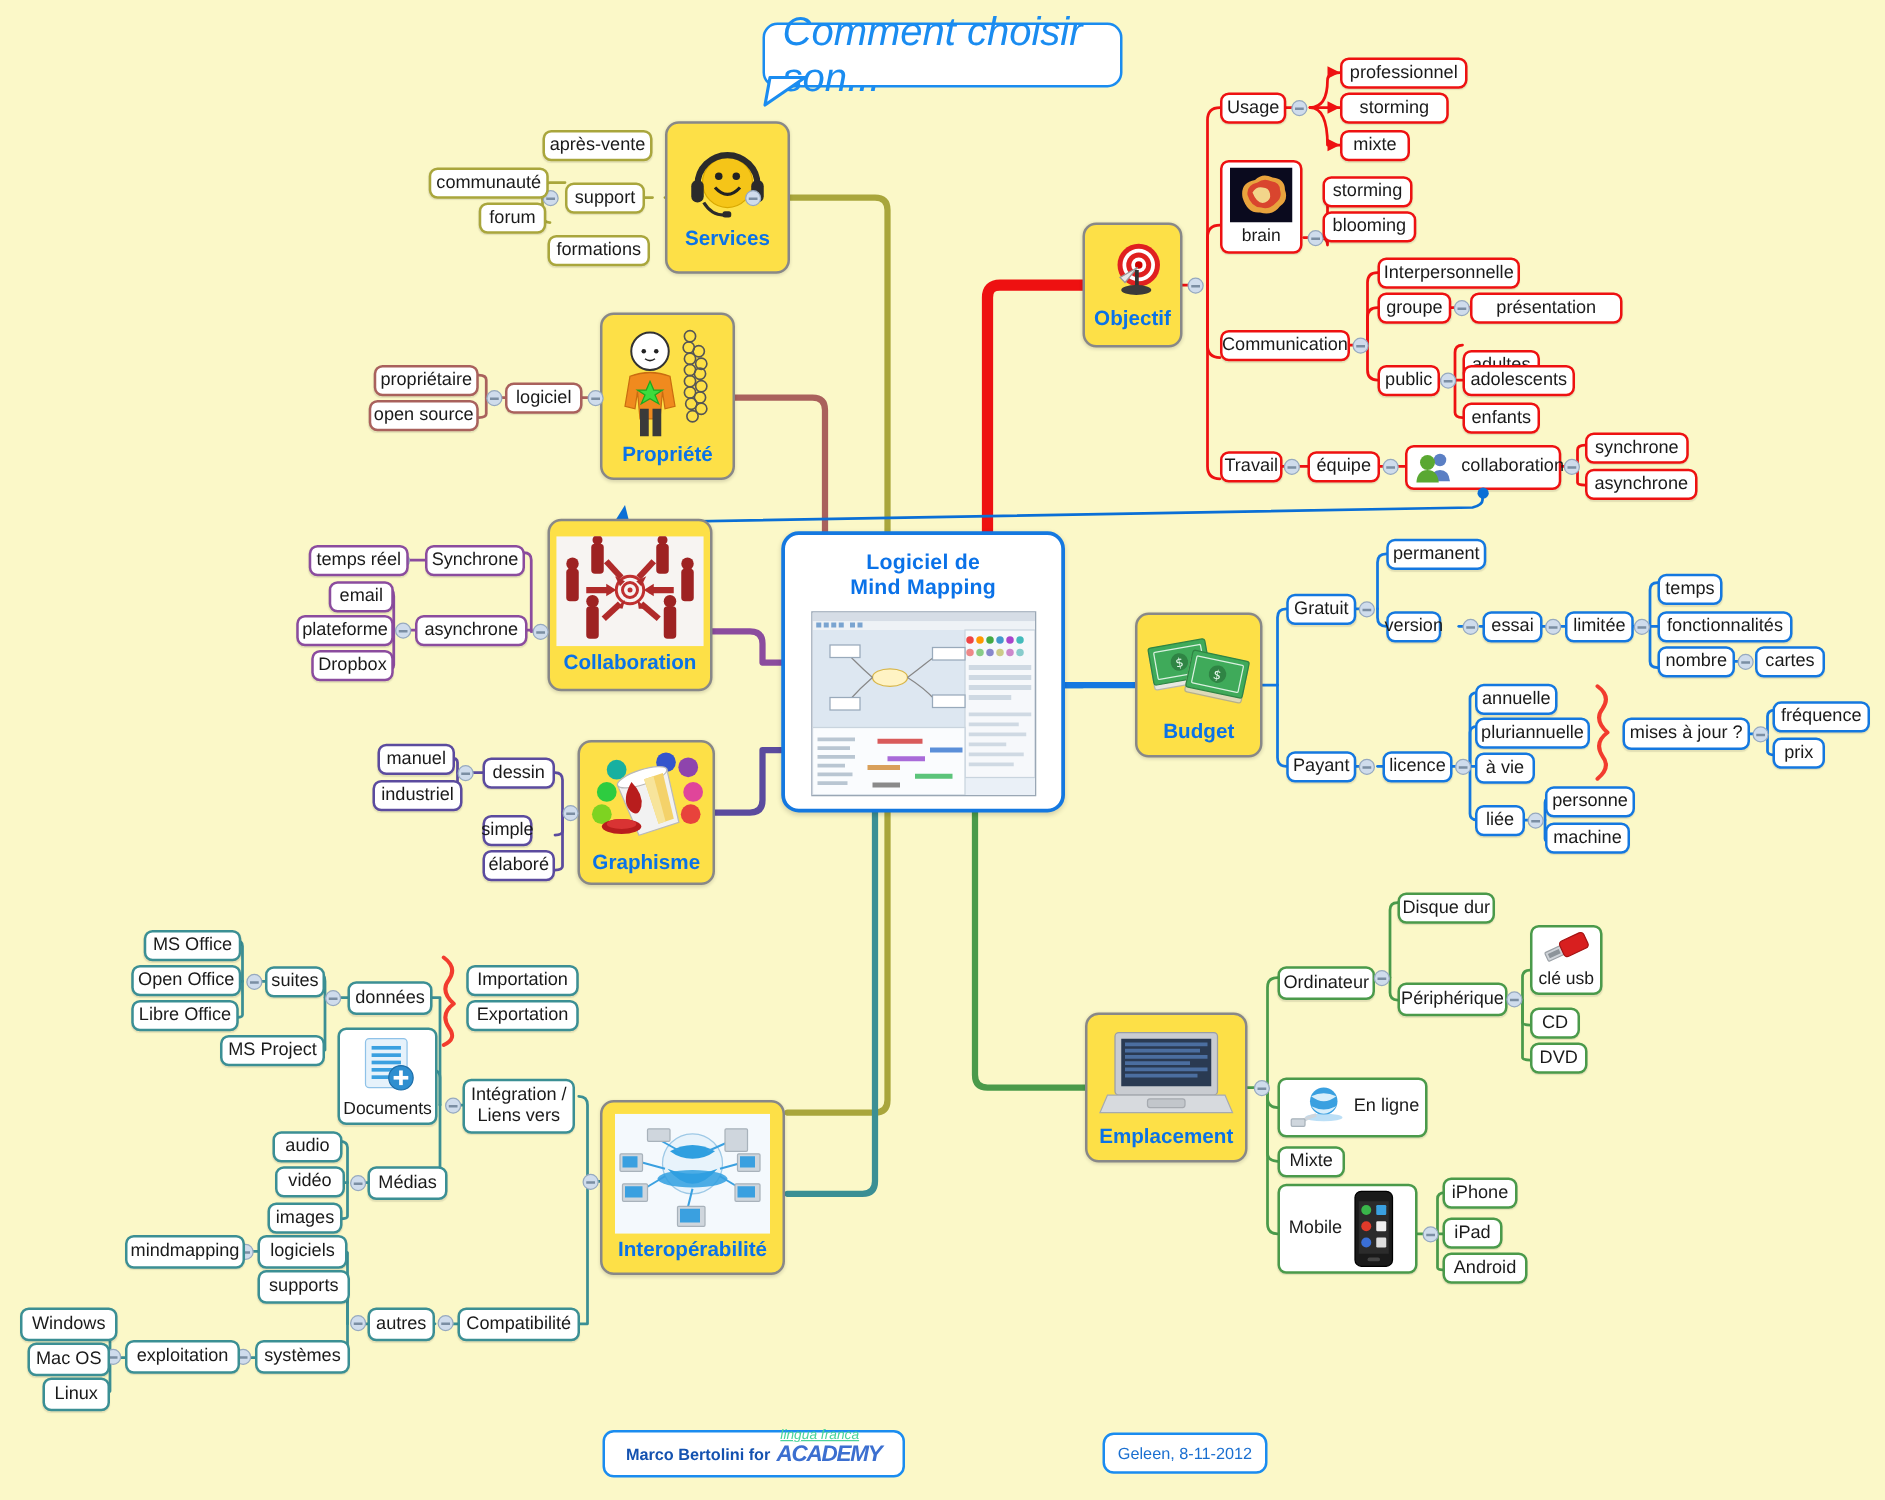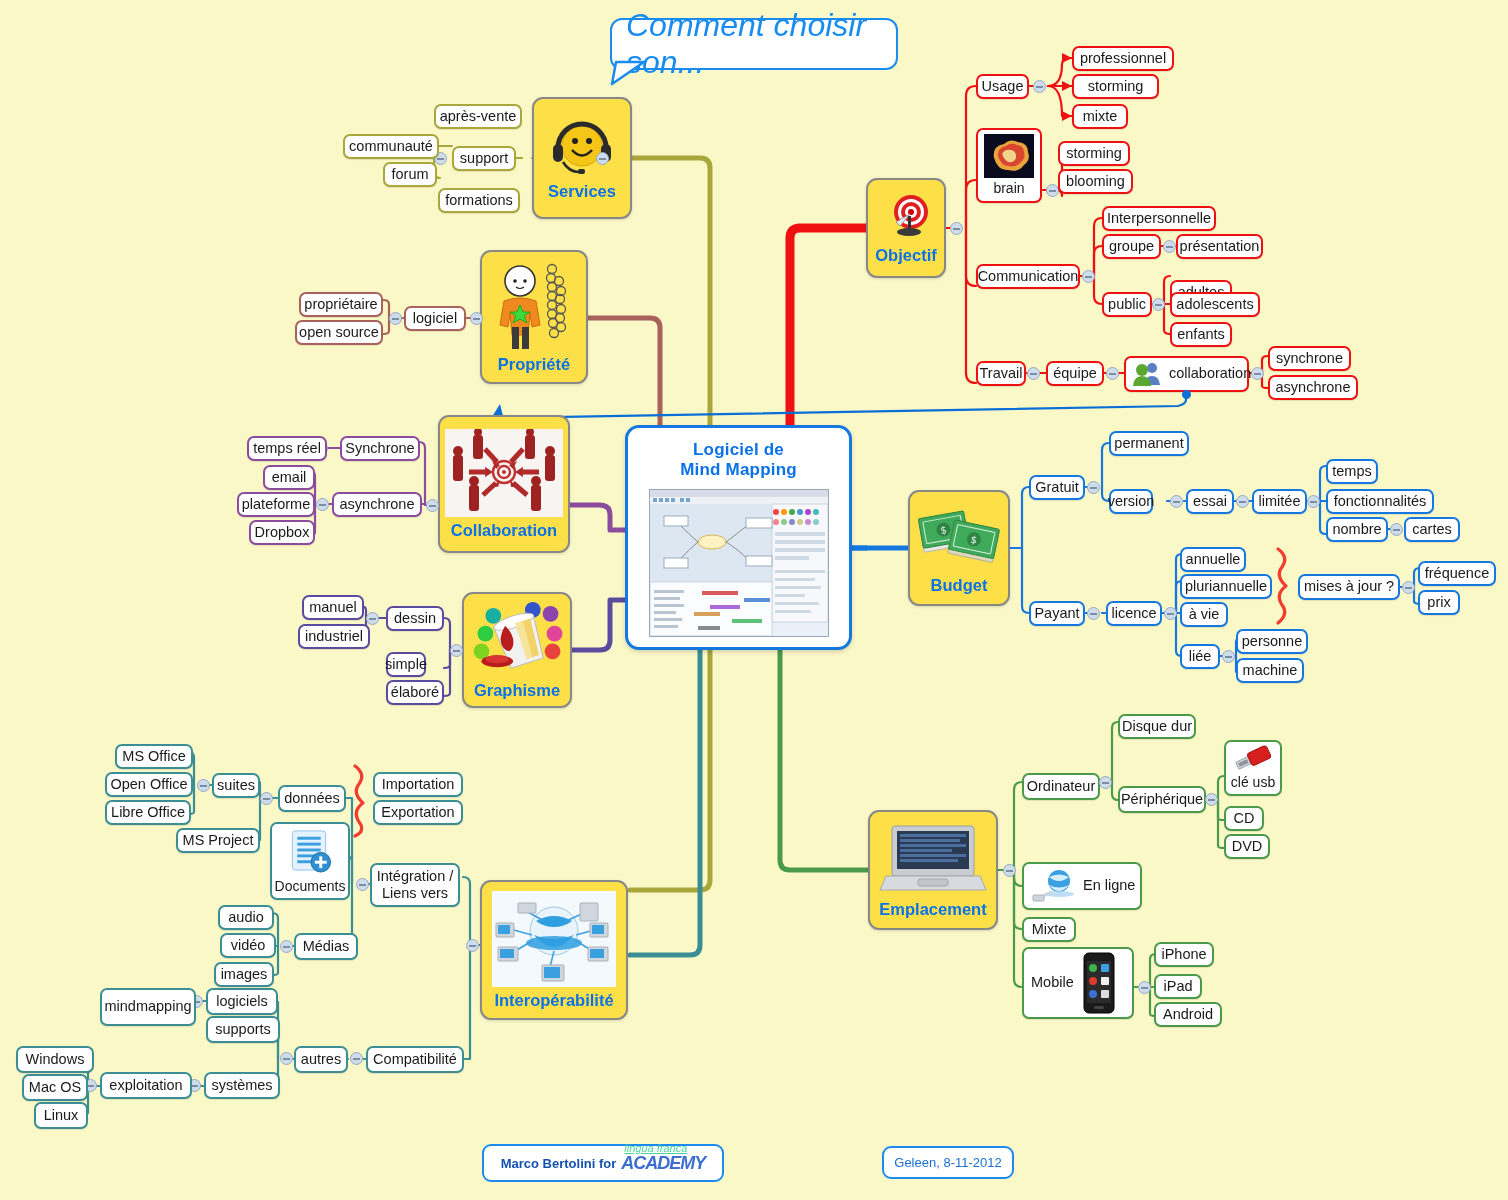--- a/index.html
+++ b/index.html
@@ -621,21 +621,21 @@
     <span>Communication</span>
     </div>
   <div class="handle" style="left:1082px;top:270px;"></div>
   <div class="node c-red" style="left:1102px;top:206px;width:114px;height:25px;">
     <span>Interpersonnelle</span>
     </div>
   <div class="node c-red" style="left:1102px;top:234px;width:59px;height:25px;">
     <span>groupe</span>
     </div>
   <div class="handle" style="left:1163px;top:240px;"></div>
-  <div class="node c-red" style="left:1176px;top:234px;width:87px;height:25px;">
+  <div class="node c-red" style="left:1176px;top:234px;width:122px;height:25px;">
     <span>présentation</span>
     </div>
   <div class="node c-red" style="left:1102px;top:292px;width:50px;height:25px;">
     <span>public</span>
     </div>
   <div class="handle" style="left:1152px;top:298px;"></div>
   <div class="node c-red" style="left:1170px;top:264px;width:62px;height:25px;margin-top:16px;">
     <span>adultes</span>
     </div>
   <div class="node c-red" style="left:1170px;top:292px;width:90px;height:25px;">
@@ -949,21 +949,21 @@
   <div class="handle" style="left:350px;top:1052px;"></div>
   <div class="node c-teal" style="left:366px;top:1046px;width:98px;height:27px;">
     <span>Compatibilité</span>
     </div>
   <div class="handle" style="left:280px;top:1052px;"></div>
 
   <div class="node c-teal" style="left:206px;top:988px;width:72px;height:27px;">
     <span>logiciels</span>
     </div>
   <div class="handle" style="left:190px;top:995px;"></div>
-  <div class="node c-teal" style="left:100px;top:988px;width:96px;height:38px;">
+  <div class="node c-teal" style="left:100px;top:988px;width:96px;height:27px;">
     <span>mindmapping</span>
     </div>
   <div class="node c-teal" style="left:206px;top:1016px;width:74px;height:27px;">
     <span>supports</span>
     </div>
   <div class="node c-teal" style="left:204px;top:1072px;width:76px;height:27px;">
     <span>systèmes</span>
     </div>
   <div class="handle" style="left:188px;top:1079px;"></div>
   <div class="node c-teal" style="left:100px;top:1072px;width:92px;height:27px;">

